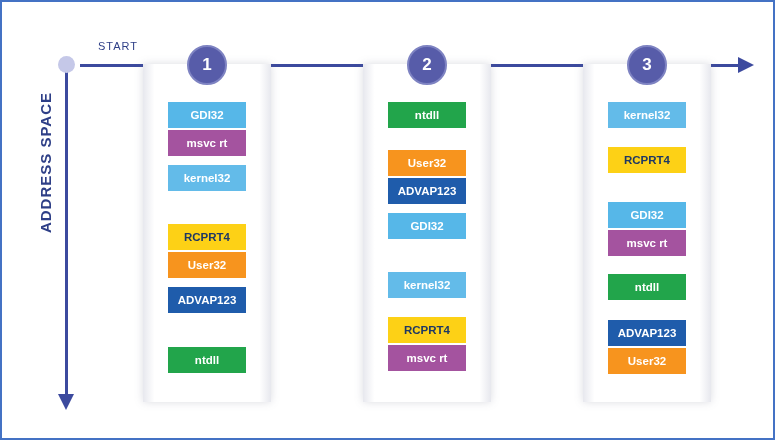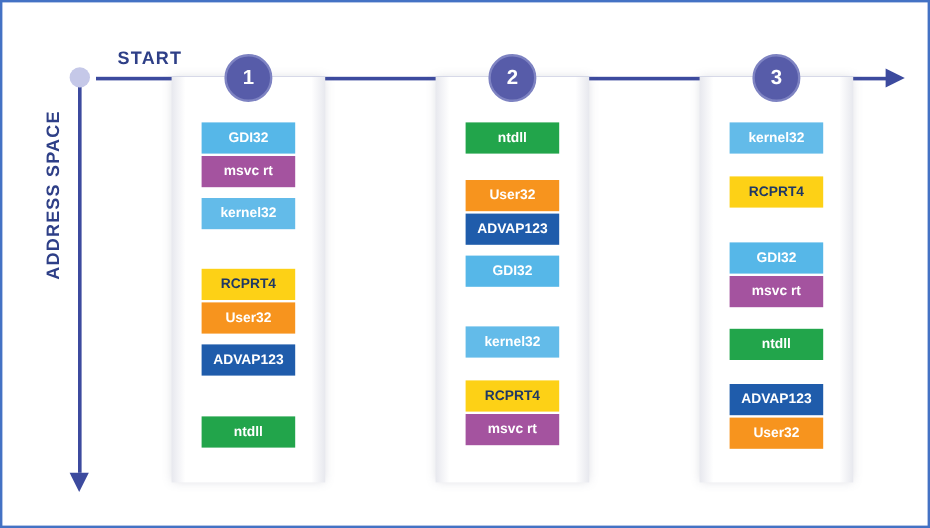--- a/index.html
+++ b/index.html
@@ -48,22 +48,22 @@
     position: absolute;
     left: 56px; top: 54px;
     width: 17px; height: 17px;
     border-radius: 50%;
     background: #c5c8e8;
   }
 
   .start-label {
     position: absolute;
     left: 96px; top: 38px;
-    font-size: 15px;
-    font-weight: bold;
+    font-size: 11px;
+    font-weight: normal;
     letter-spacing: 1px;
     color: #2e3f87;
   }
   .axis-label {
     position: absolute;
     left: -42px; top: 152px;
     width: 170px;
     text-align: center;
     transform: rotate(-90deg);
     font-size: 15px;

